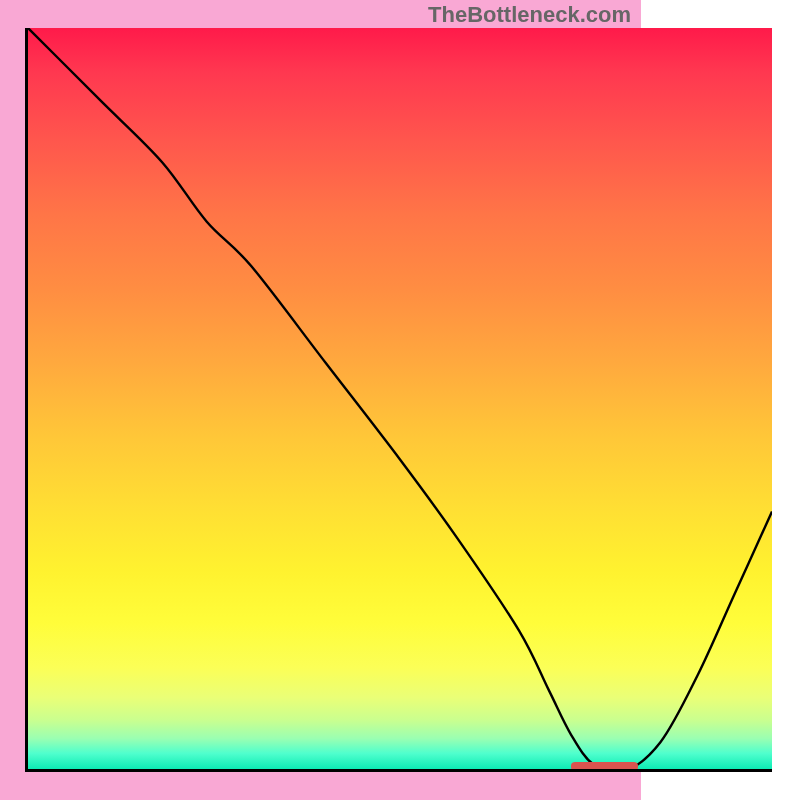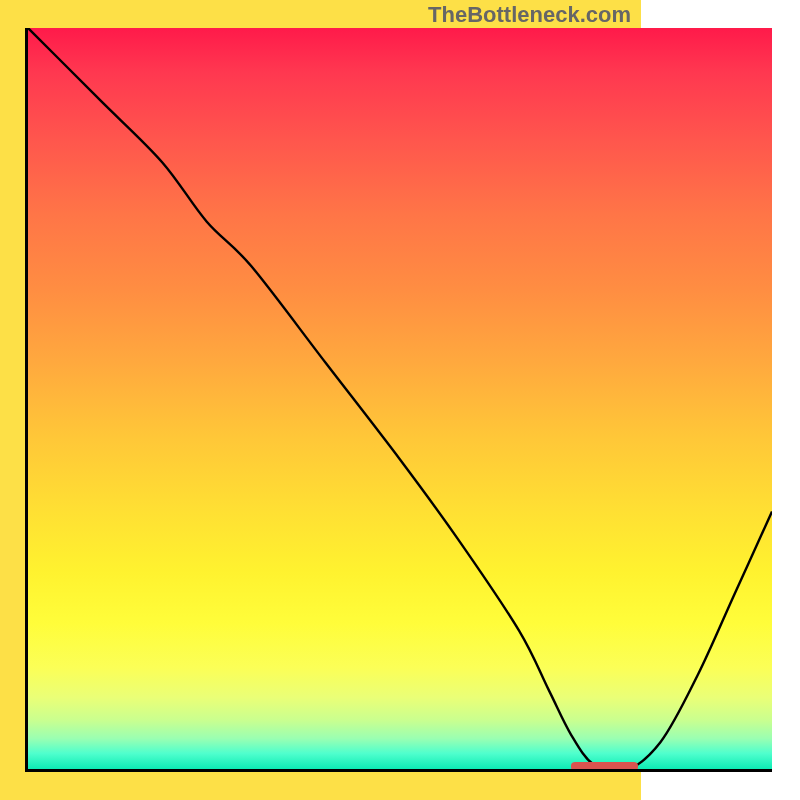--- a/index.html
+++ b/index.html
@@ -1,21 +1,21 @@
 <!DOCTYPE html>
 <html><head>
 <meta charset="utf-8">
 <style>
   * { margin: 0; padding: 0; box-sizing: border-box; }
   html, body { width: 800px; height: 800px; overflow: hidden; background: #ffffff; }
   .chart-container {
     position: relative;
     width: 641px;
     height: 800px;
-    background: #fde047;
+    background: #f9a8d4;
   }
   .watermark {
     position: absolute;
     top: 2px;
     right: 10px;
     font-family: Arial, sans-serif;
     font-size: 22px;
     font-weight: bold;
     color: #666666;
     z-index: 10;

